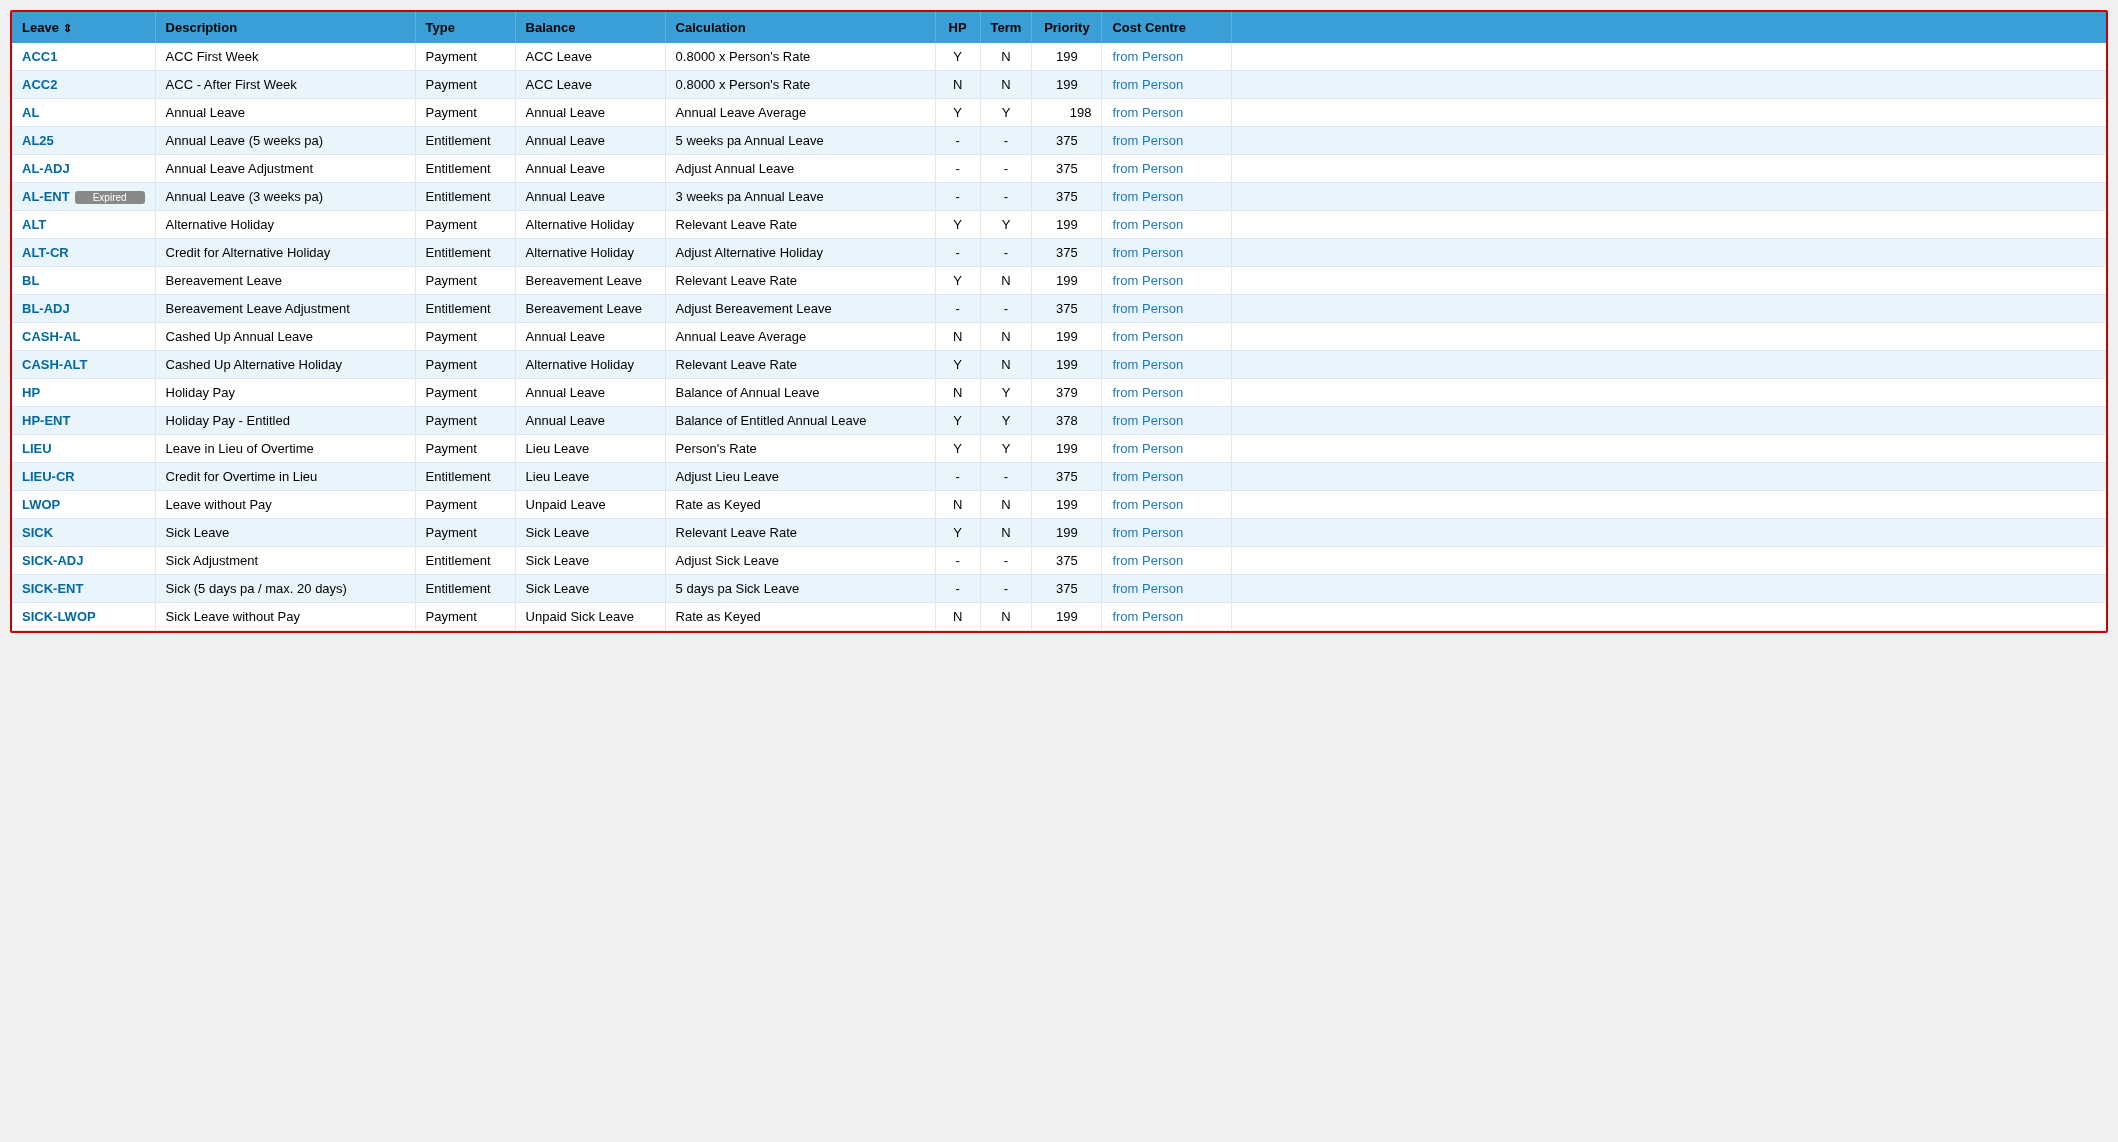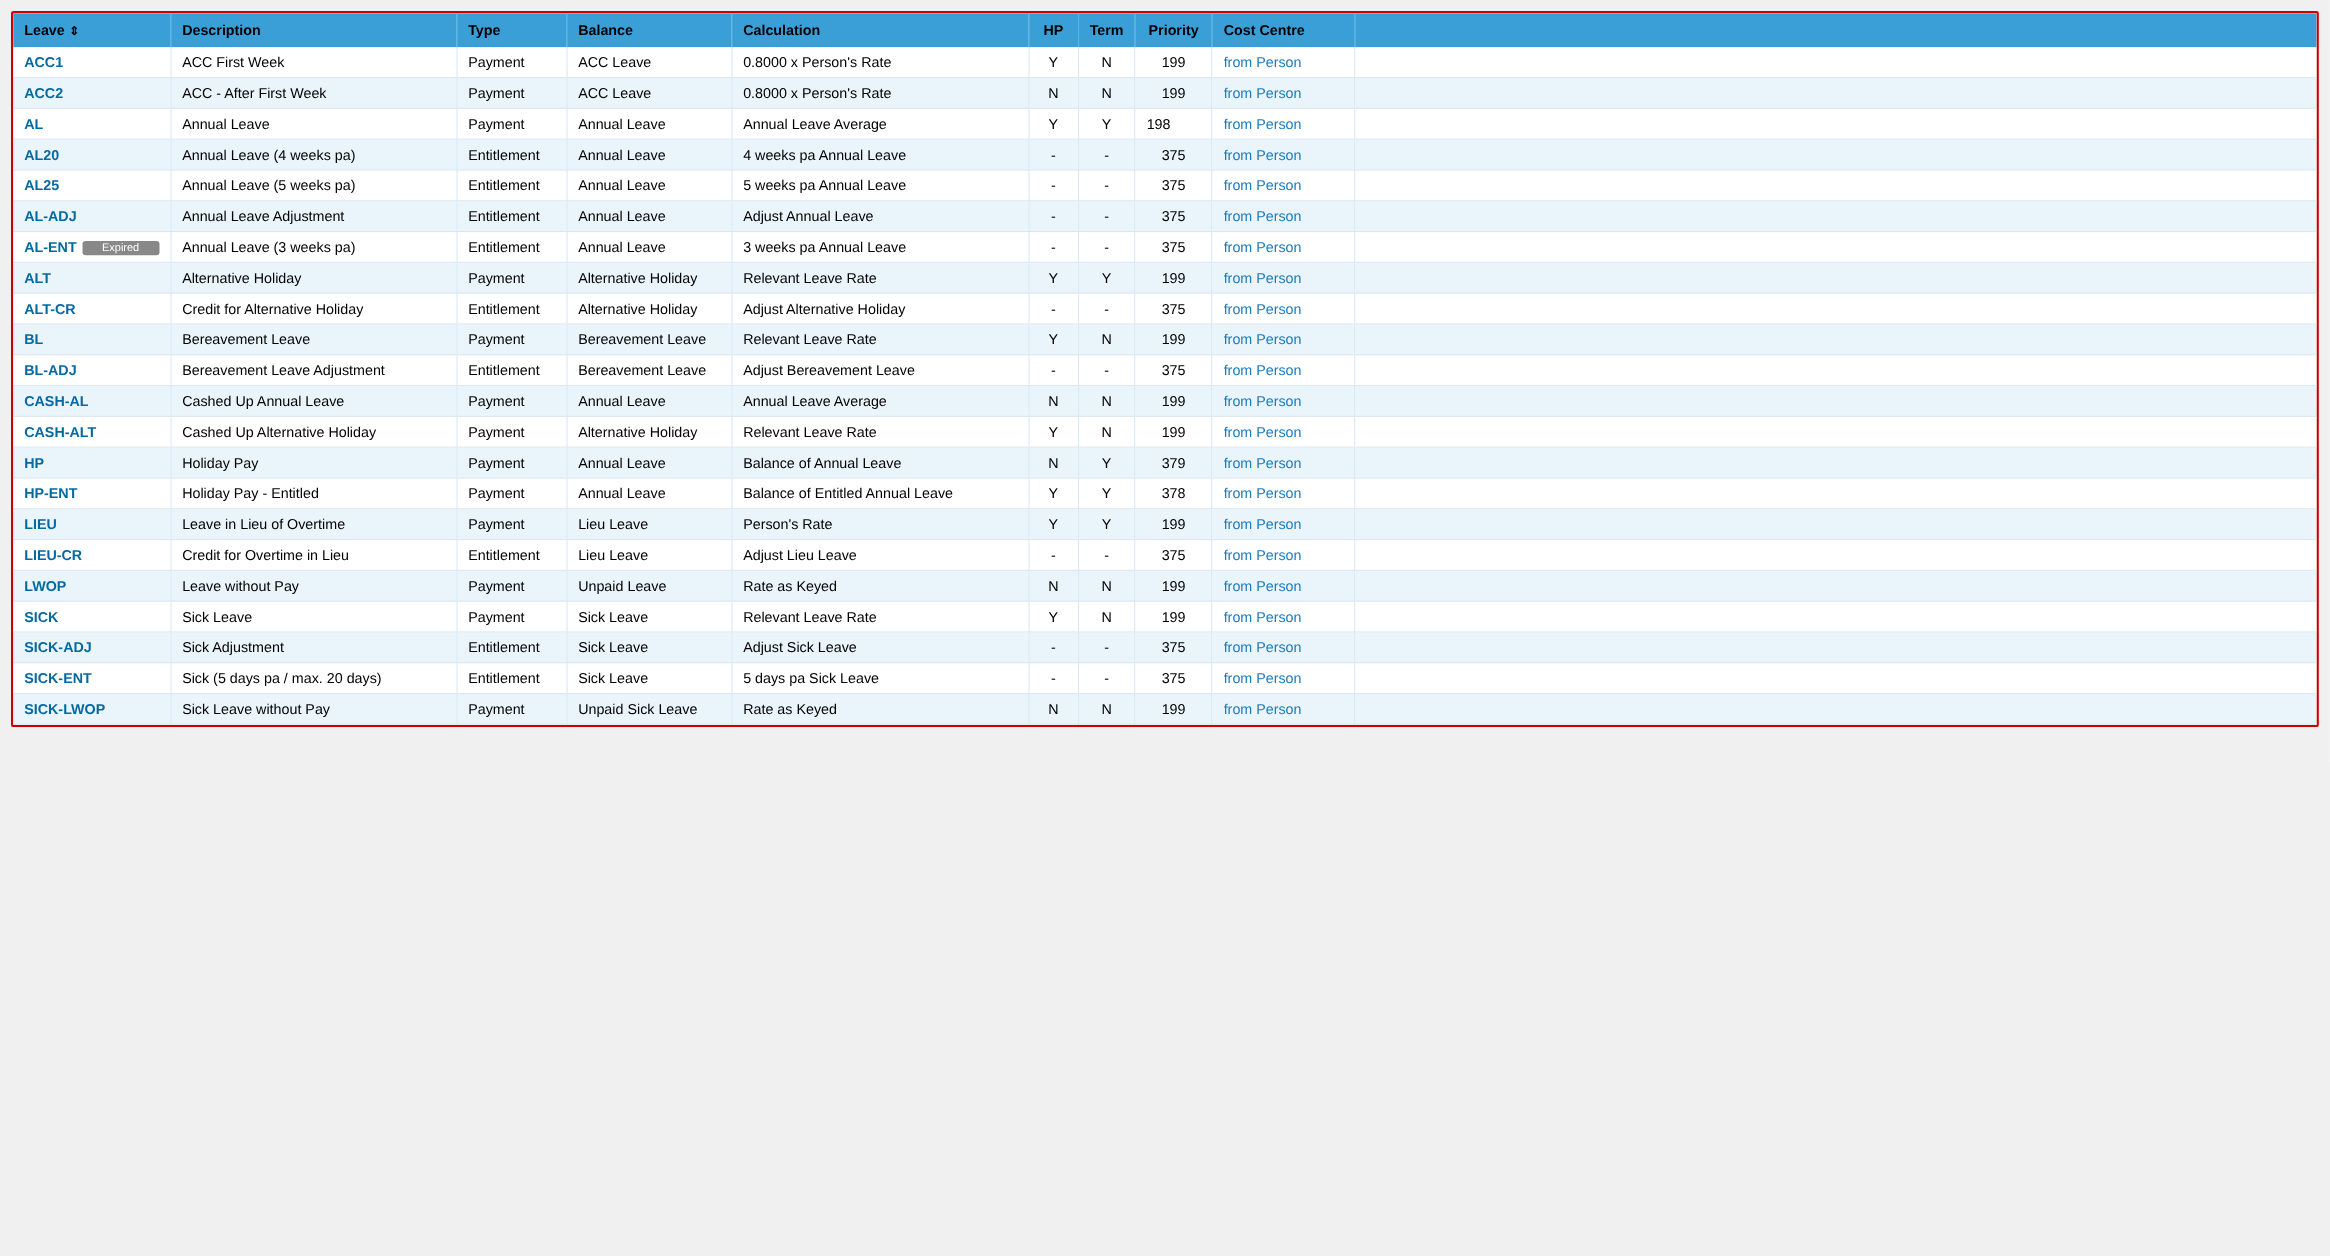--- a/index.html
+++ b/index.html
@@ -127,33 +127,21 @@
           <td class="col-extra"></td>
         </tr>
         <tr>
           <td class="col-leave"><span class="leave-code">AL</span></td>
           <td class="col-desc">Annual Leave</td>
           <td class="col-type">Payment</td>
           <td class="col-balance">Annual Leave</td>
           <td class="col-calc">Annual Leave Average</td>
           <td class="col-hp" style="text-align: center;">Y</td>
           <td class="col-term" style="text-align: center;">Y</td>
-          <td class="col-priority" style="text-align: left; margin-top: 16px;">198</td>
-          <td class="col-cost"><span class="cost-centre-link">from Person</span></td>
-          <td class="col-extra"></td>
-        </tr>
-        <tr>
-          <td class="col-leave"><span class="leave-code">AL20</span></td>
-          <td class="col-desc">Annual Leave (4 weeks pa)</td>
-          <td class="col-type">Entitlement</td>
-          <td class="col-balance">Annual Leave</td>
-          <td class="col-calc">4 weeks pa Annual Leave</td>
-          <td class="col-hp" style="text-align: center;">-</td>
-          <td class="col-term" style="text-align: center;">-</td>
-          <td class="col-priority" style="text-align: center;">375</td>
+          <td class="col-priority" style="text-align: right; margin-top: 16px;">198</td>
           <td class="col-cost"><span class="cost-centre-link">from Person</span></td>
           <td class="col-extra"></td>
         </tr>
         <tr>
           <td class="col-leave"><span class="leave-code">AL25</span></td>
           <td class="col-desc">Annual Leave (5 weeks pa)</td>
           <td class="col-type">Entitlement</td>
           <td class="col-balance">Annual Leave</td>
           <td class="col-calc">5 weeks pa Annual Leave</td>
           <td class="col-hp" style="text-align: center;">-</td>

